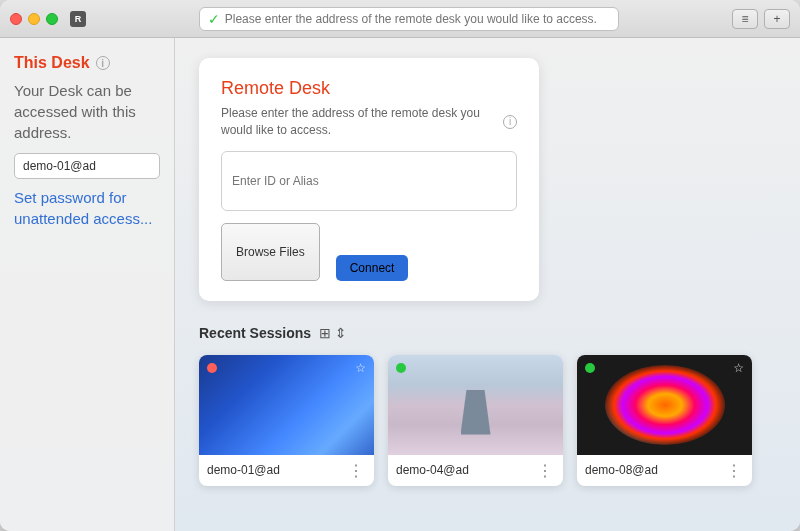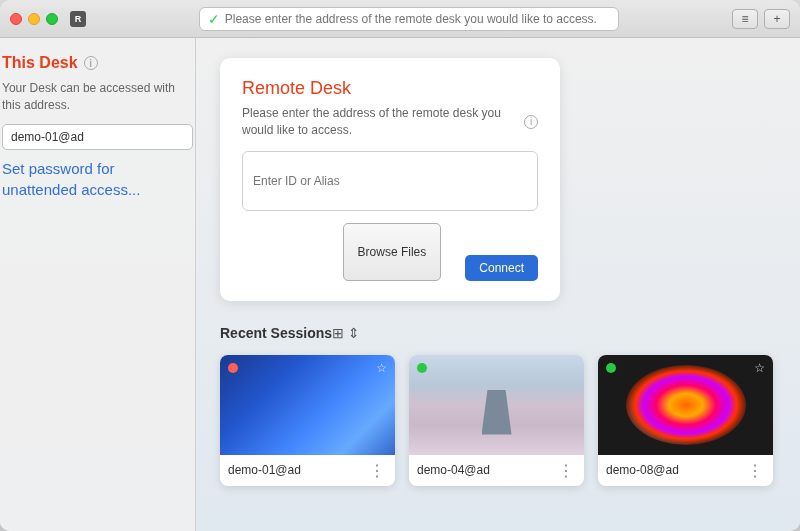--- a/index.html
+++ b/index.html
@@ -118,24 +118,24 @@
     
     .main-content {
       display: flex;
       flex: 1;
       background: linear-gradient(to bottom, #f0f0f0, #e0e8f0);
       overflow: hidden;
     }
 
     
     .sidebar {
-      width: 196px;
+      width: 175px;
       background: rgba(240, 240, 240, 0.9);
       border-right: 1px solid #d0d0d0;
-      padding: 16px 2px;
+      padding: 16px 14px;
       flex-shrink: 0;
     }
 
     .sidebar-title {
       font-size: 16px;
       font-weight: 700;
       color: #e8401c;
       display: flex;
       align-items: center;
       gap: 6px;
@@ -149,21 +149,21 @@
       border: 1px solid #aaa;
       color: #aaa;
       font-size: 10px;
       display: flex;
       align-items: center;
       justify-content: center;
       cursor: pointer;
     }
 
     .sidebar-desc {
-      font-size: 12px;
+      font-size: 15px;
       color: #666;
       line-height: 1.4;
       margin-bottom: 10px;
     }
 
     .address-field {
       width: 100%;
       padding: 5px 8px;
       border: 1px solid #c0c0c0;
       border-radius: 5px;
@@ -221,50 +221,50 @@
       border: 1px solid #d0d0d0;
       border-radius: 6px;
       font-size: 12px;
       color: #999;
       margin-bottom: 12px;
       outline: none;
     }
 
     .remote-desk-actions {
       display: flex;
-      justify-content: flex-end;
-      gap: 24px;
+      gap: 16px;
     }
 
     .btn-browse {
       padding: 6px 14px;
       background: linear-gradient(to bottom, #f8f8f8, #e8e8e8);
       border: 1px solid #b0b0b0;
       border-radius: 5px;
       font-size: 12px;
       color: #333;
       cursor: pointer;
     }
 
     .btn-connect {
       padding: 6px 14px;
       background: #2a6dd9;
       border: none;
       border-radius: 5px;
       font-size: 12px;
-      color: #fef9c3;
+      color: #000000;
       cursor: pointer;
       font-weight: 500;
       margin-top: 32px;
     }
 
     
     .recent-sessions-header {
       display: flex;
       align-items: flex-end;
+      gap: 8px;
       margin-bottom: 14px;
     }
 
     .recent-sessions-title {
       font-size: 14px;
       font-weight: 600;
       color: #333;
     }
 
     .grid-icon {

